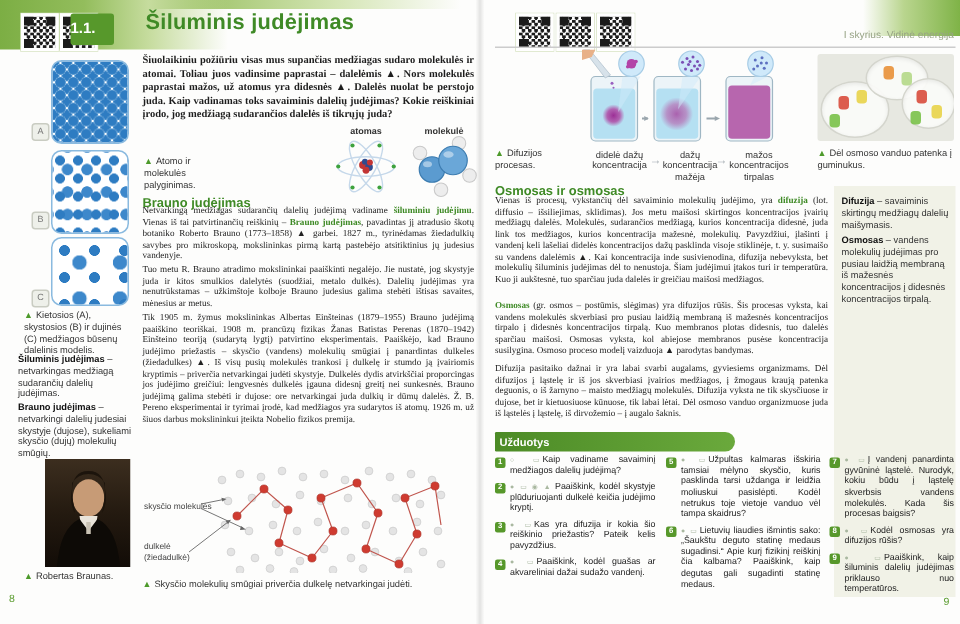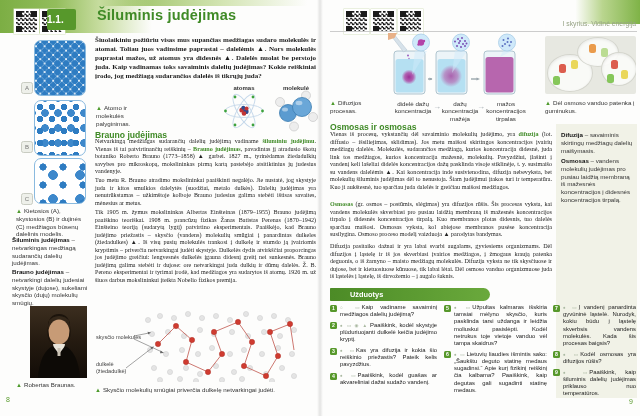--- a/index.html
+++ b/index.html
@@ -57,21 +57,21 @@
     background-size:20px 18px,27px 24px;background-position:3px 3px,12px 10px;}
   .pletter{width:10px;height:10px;background:#eef0ea;border:.5px solid #c9ccc2;border-radius:2.5px;
     font-size:6px;line-height:10px;text-align:center;color:#777;}
   .sb-def{left:12px;width:76px;font-size:6.2px;line-height:1.25;color:#333;}
   .sb-def b{color:#111;}
   
   .r-panel{left:556px;top:124px;width:81px;height:274px;background:#f1f2e7;}
   
   .tasks-banner{left:330px;top:288px;width:160px;height:13px;border-radius:1px 8px 8px 1px;
     background:linear-gradient(90deg,#4c8b26,#6aa93c);color:#fff;font-weight:bold;font-size:7.4px;
-    line-height:13px;padding-left:20px;box-sizing:border-box;}
+    line-height:13px;padding-left:3px;box-sizing:border-box;}
   .tcol{top:304px;font-size:5.9px;line-height:1.22;color:#222;}
   .task{position:relative;padding-left:10px;margin-bottom:3.5px;text-align:justify;}
   .tnum{position:absolute;left:0;top:.5px;width:7px;height:7px;background:#57982b;border-radius:1.5px;
     color:#fff;font-size:5.2px;line-height:7px;text-align:center;font-weight:bold;}
   .ticons{color:#a9b8a0;font-size:4.6px;letter-spacing:.5px;margin-right:1.5px;}
   
   .gummy{left:545px;top:36px;width:91px;height:58px;background:#e7e8e1;border-radius:2px;overflow:hidden;}
   .dish{position:absolute;background:rgba(251,251,248,.92);border:1px solid #d4d5cd;border-radius:50%;
     box-shadow:inset 0 1px 3px rgba(0,0,0,.08);}
   .bear{position:absolute;width:7px;height:9px;border-radius:2.5px;opacity:.92;}

